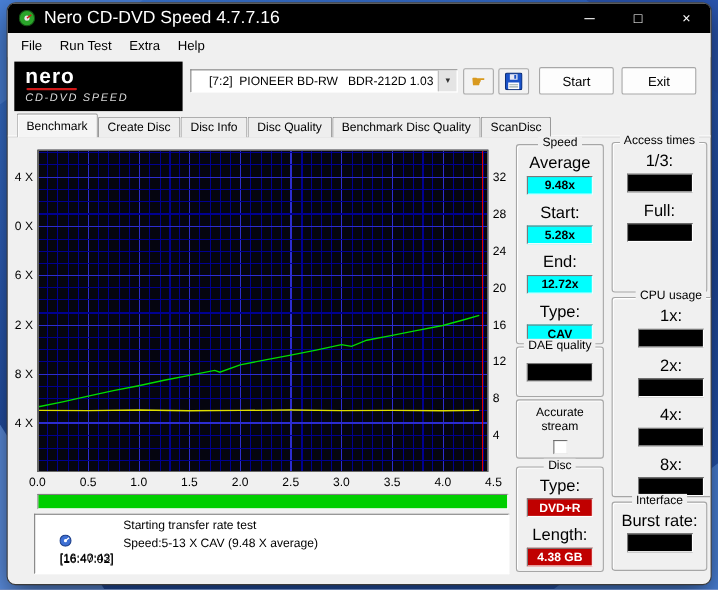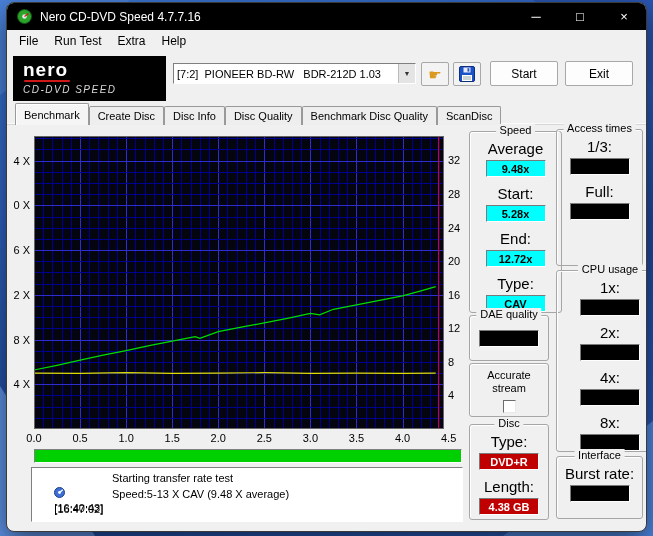--- a/index.html
+++ b/index.html
@@ -17,36 +17,36 @@
 
   .window {
     position:absolute; left:6px; top:2px; width:641px; height:530px;
     background:#f0f0f0; border-radius:8px; overflow:hidden;
     border:1px solid #3a3a3a; box-shadow:0 10px 28px rgba(0,0,0,.55);
     font-size:12px;
   }
   
   .titlebar { height:27px; background:#000; display:flex; align-items:center; color:#fff; }
   .app-icon { margin-left:10px; width:15px; height:15px; flex:0 0 auto; }
-  .title-text { margin-left:8px; font-size:12px; white-space:nowrap; }
+  .title-text { margin-left:8px; font-size:16px; white-space:nowrap; }
   .win-controls { margin-left:auto; display:flex; height:100%; }
   .win-btn { width:44px; height:27px; display:flex; align-items:center; justify-content:center; font-size:13px; color:#fff; cursor:default; }
   
   .menubar { height:22px; display:flex; align-items:center; padding-left:4px; background:#f0f0f0; }
   .menu-item { padding:3px 8px; font-size:12px; }
   
   .logo { position:absolute; left:6px; top:53px; width:153px; height:45px; background:#000; color:#fff; padding:4px 10px 0; }
   .logo-brand { font-size:19px; font-weight:bold; letter-spacing:1px; line-height:20px; }
   .logo-swoosh { width:46px; height:2px; background:#d01818; margin:0 0 2px 1px; border-radius:2px; }
   .logo-product { font-size:10px; letter-spacing:1.5px; color:#d8d8d8; font-style:italic; }
   .combo {
     position:absolute; left:166px; top:60px; width:243px; height:21px; background:#fff;
     border:1px solid; border-color:#7f7f7f #fff #fff #7f7f7f; display:flex; align-items:center;
   }
-  .combo-text { flex:1; font-size:11px; padding-left:3px; white-space:pre; overflow:hidden; }
+  .combo-text { flex:1; font-size:11px; padding-left:16px; white-space:pre; overflow:hidden; }
   .combo-btn { width:17px; height:100%; background:#e4e4e4; border-left:1px solid #bbb; display:flex; align-items:center; justify-content:center; font-size:7px; color:#333; }
   .tool-btn {
     position:absolute; top:59px; width:28px; height:24px; background:#f3f3f3;
     border:1px solid #a8a8a8; border-radius:2px; display:flex; align-items:center; justify-content:center;
   }
   .hand-glyph { font-size:15px; color:#d99a1f; line-height:1; }
   .push-btn {
     position:absolute; top:58px; width:68px; height:25px; background:#fdfdfd;
     border:1px solid #a8a8a8; border-radius:2px; display:flex; align-items:center; justify-content:center; font-size:12px;
   }
@@ -294,21 +294,21 @@
       </svg>
       <span>[16:40:43]</span>
       <span class="log-msg">Starting transfer rate test</span>
     </div>
     <div class="log-row">
       <span>[16:47:02]</span>
       <span class="log-msg">Speed:5-13 X CAV (9.48 X average)</span>
     </div>
   </div>
 
-  <div class="group" style="left:462px; top:128px; width:93px; height:182px;">
+  <div class="group" style="left:462px; top:128px; width:80px; height:182px;">
     <span class="group-caption">Speed</span>
     <div class="prow">
       <div class="plabel">Average</div>
       <div class="vbox cyan">9.48x</div>
     </div>
     <div class="prow">
       <div class="plabel">Start:</div>
       <div class="vbox cyan">5.28x</div>
     </div>
     <div class="prow">

